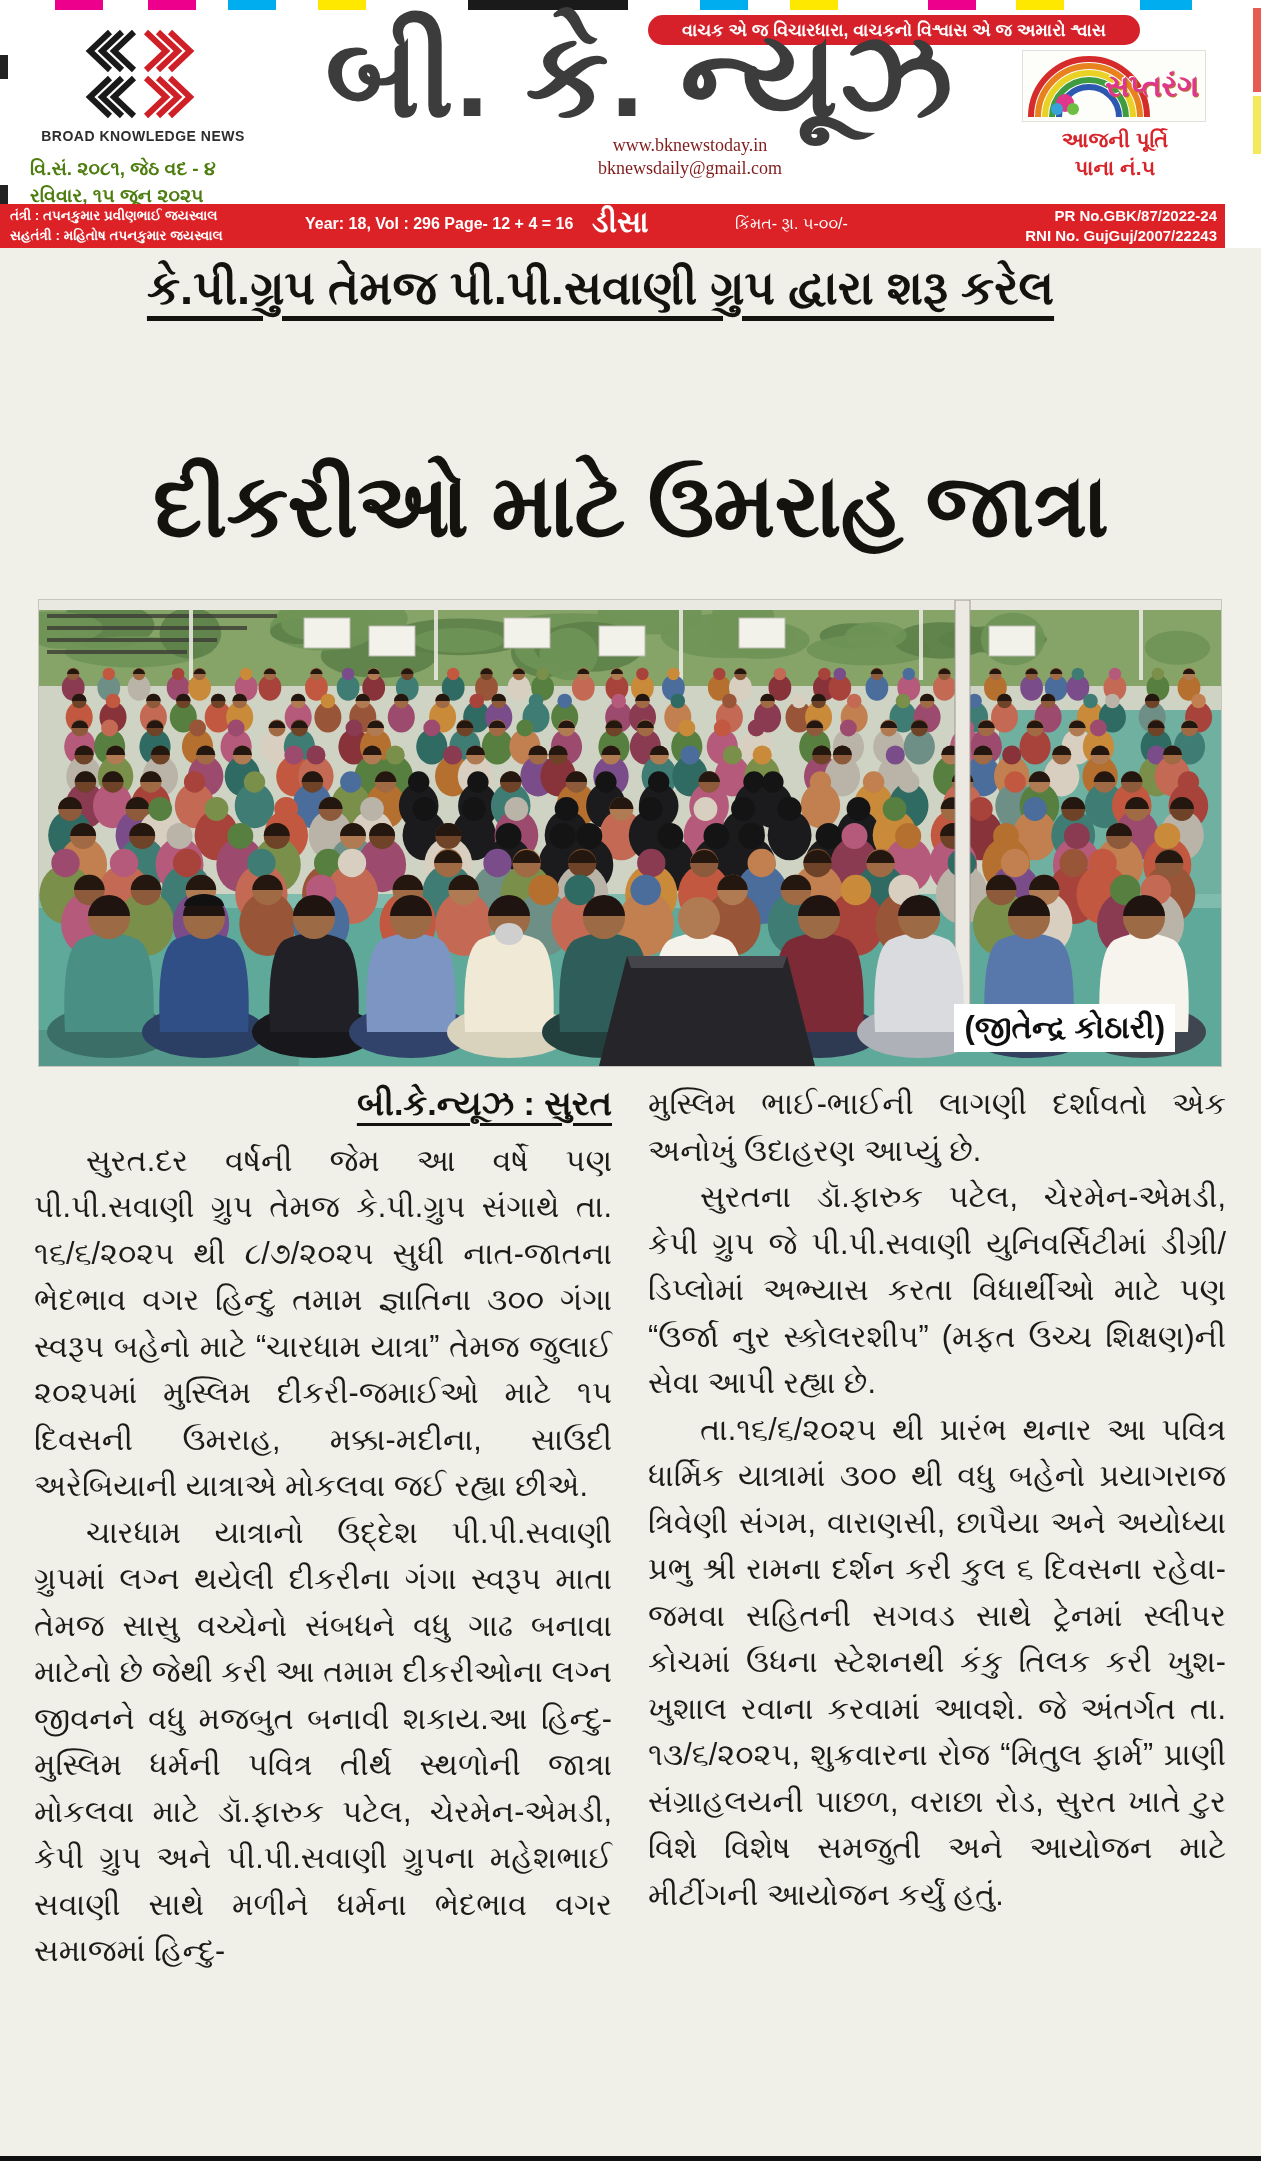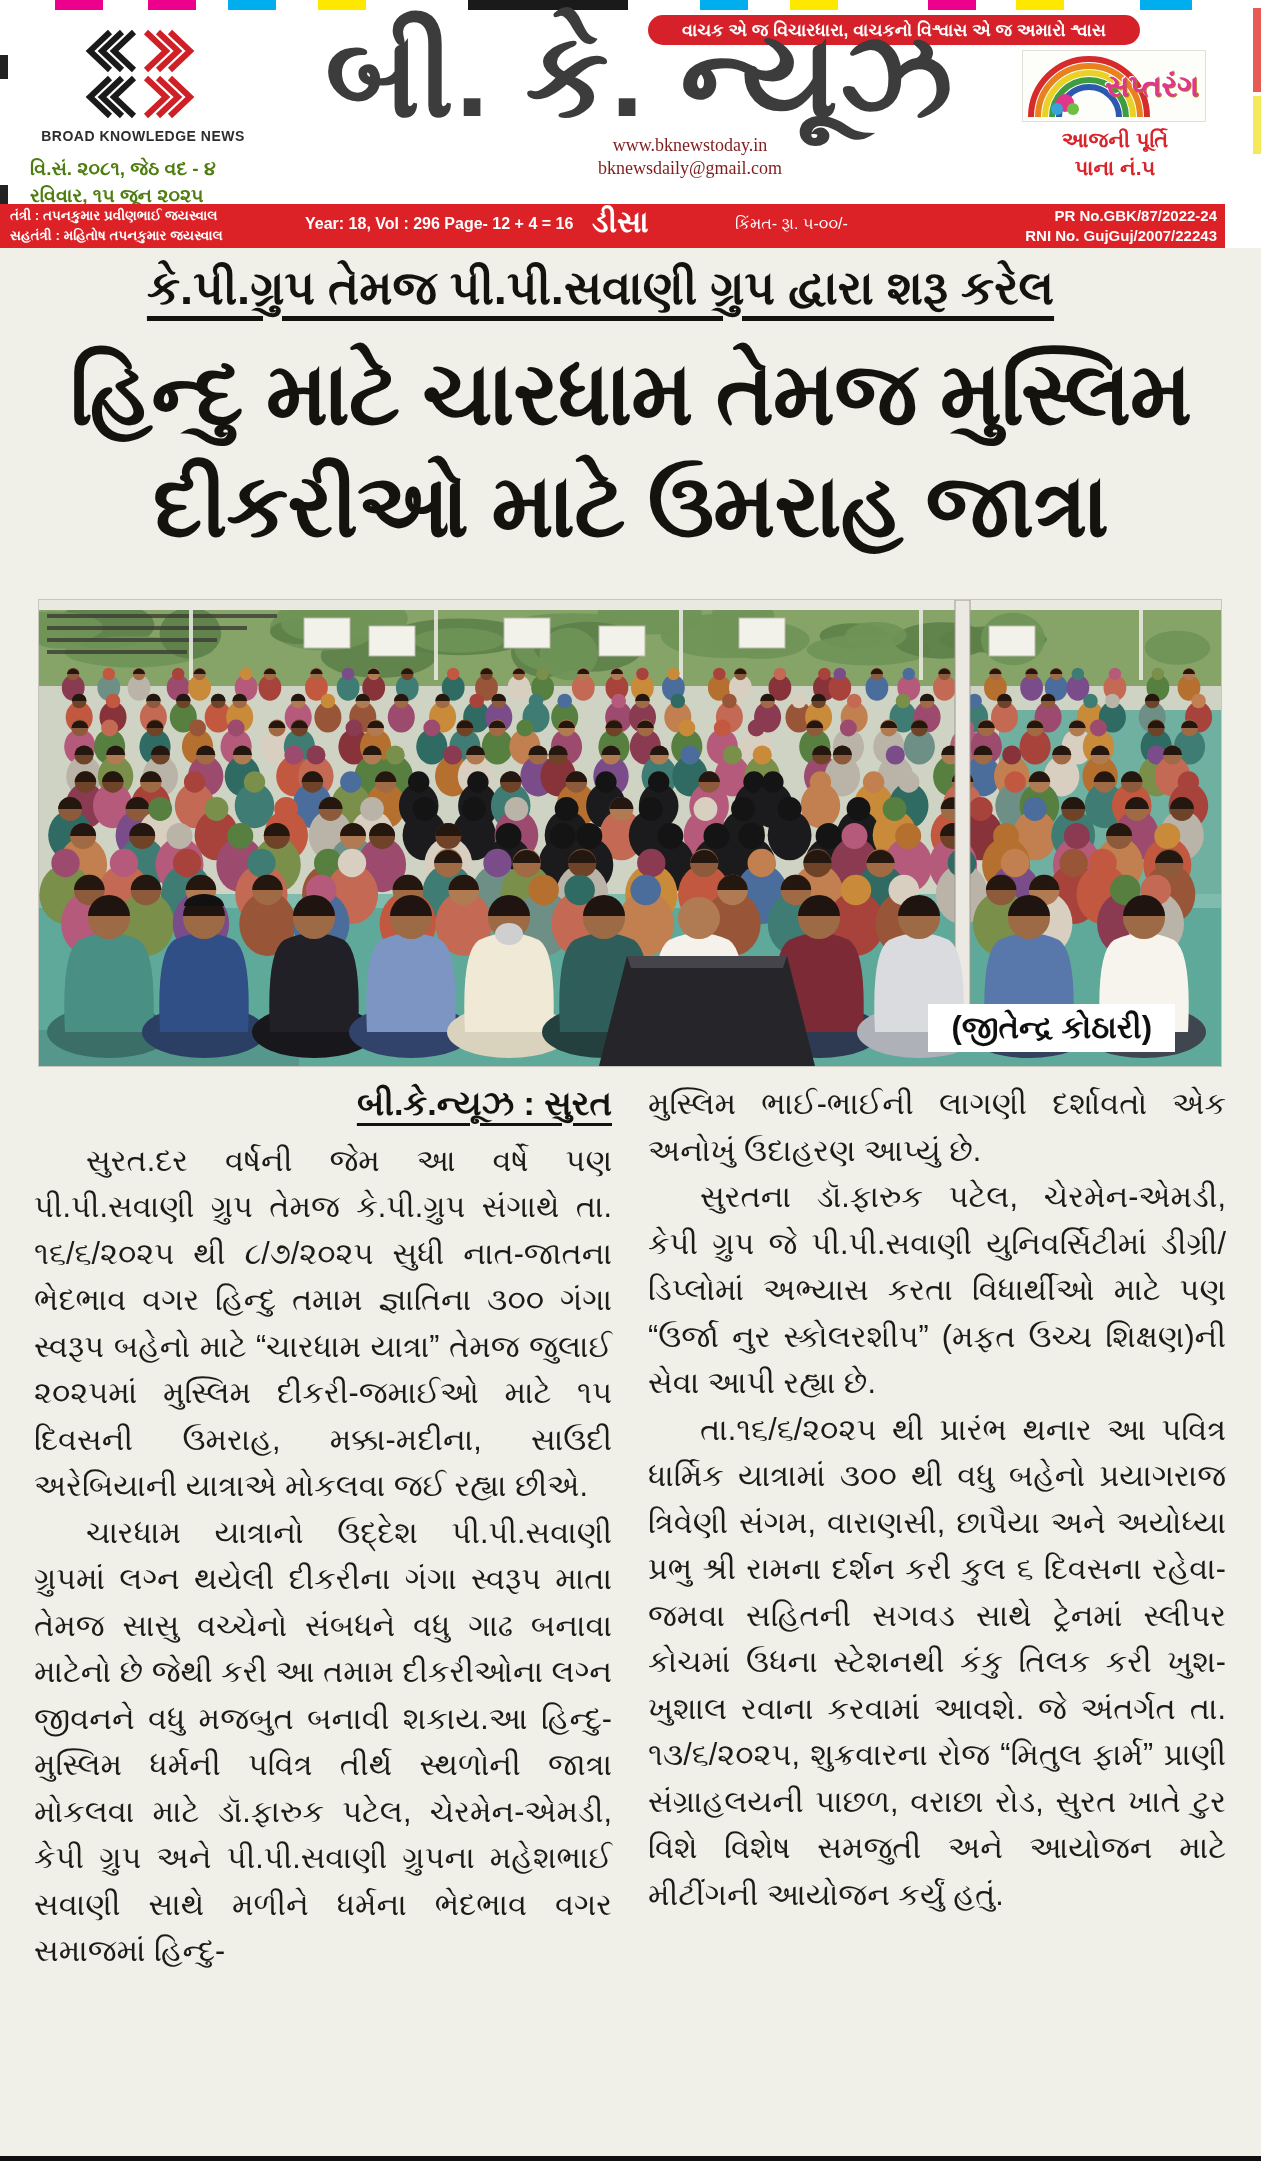--- a/index.html
+++ b/index.html
@@ -44,21 +44,21 @@
   
   .article-bg { position:absolute; left:0; top:248px; width:1261px; height:1908px; background:#f0efe8; }
   .kicker { position:absolute; left:0; top:260px; width:1201px; text-align:center; font-size:47px;
             font-weight:800; color:#14130e; text-decoration:underline; text-decoration-thickness:5px;
             text-underline-offset:12px; }
   .headline { position:absolute; left:0; top:338px; width:1261px; margin:0; text-align:center;
               font-size:88px; font-weight:800; color:#14130e; line-height:112px; letter-spacing:-1px; }
   .photo { position:absolute; left:39px; top:600px; width:1182px; height:466px; margin:0;
            outline:1px solid #c6c6be; background:#cfd3c4; }
   .photo svg { display:block; }
-  .caption { position:absolute; right:46px; bottom:14px; background:#ffffff; padding:0 23px;
+  .caption { position:absolute; right:46px; bottom:14px; background:#ffffff; padding:0 10px;
              font-size:31px; font-weight:bold; color:#0f0f0f; line-height:48px; }
   .columns { position:absolute; left:34px; top:1080px; width:1192px; display:flex; gap:36px; }
   .col { flex:1; font-size:30.5px; line-height:46.5px; text-align:justify; color:#1c1b16;
          font-weight:500; }
   .byline { text-align:right; font-size:34px; font-weight:800; color:#14130e; margin-bottom:10px;
             text-decoration:underline; text-decoration-thickness:3px; text-underline-offset:8px; }
   .col p { margin:0; text-indent:52px; }
   .col p.cont { text-indent:0; }
   .bottom-rule { position:absolute; left:0; top:2156px; width:1261px; height:5px; background:#101010; }
 </style>
@@ -143,21 +143,21 @@
     <div class="price">કિંમત- રૂા. ૫-૦૦/-</div>
     <div class="regnos">
       <div>PR No.GBK/87/2022-24</div>
       <div>RNI No. GujGuj/2007/22243</div>
     </div>
   </div>
 
   <div class="article-bg"></div>
   <div class="kicker">કે.પી.ગ્રુપ તેમજ પી.પી.સવાણી ગ્રુપ દ્વારા શરૂ કરેલ</div>
   <h2 class="headline">
-    <span>હિન્દુ માટે ચારધામ તેમજ મુસ્લિમ</span><br>
+    <br>
     <span>દીકરીઓ માટે ઉમરાહ જાત્રા</span>
   </h2>
 
   <figure class="photo">
     <svg id="photo-svg" width="1182" height="466" viewBox="0 0 1182 466">
         <rect x="0" y="0" width="1182" height="466" fill="#cfd3c4"></rect>
         <rect x="0" y="6" width="1182" height="80" fill="#86a468"></rect>
         <ellipse cx="688.2875713530404" cy="35.83238388124499" rx="66.42746998668997" ry="22.480733518712565" fill="#6f9357" opacity="0.9"></ellipse>
         <ellipse cx="814.9103447417311" cy="35.88687778538414" rx="34.376582863915985" ry="12.735925287350977" fill="#5d7f49" opacity="0.9"></ellipse>
         <ellipse cx="339.6637973578944" cy="55.87538101238915" rx="57.83693458039171" ry="22.07072568408713" fill="#5d7f49" opacity="0.9"></ellipse>

